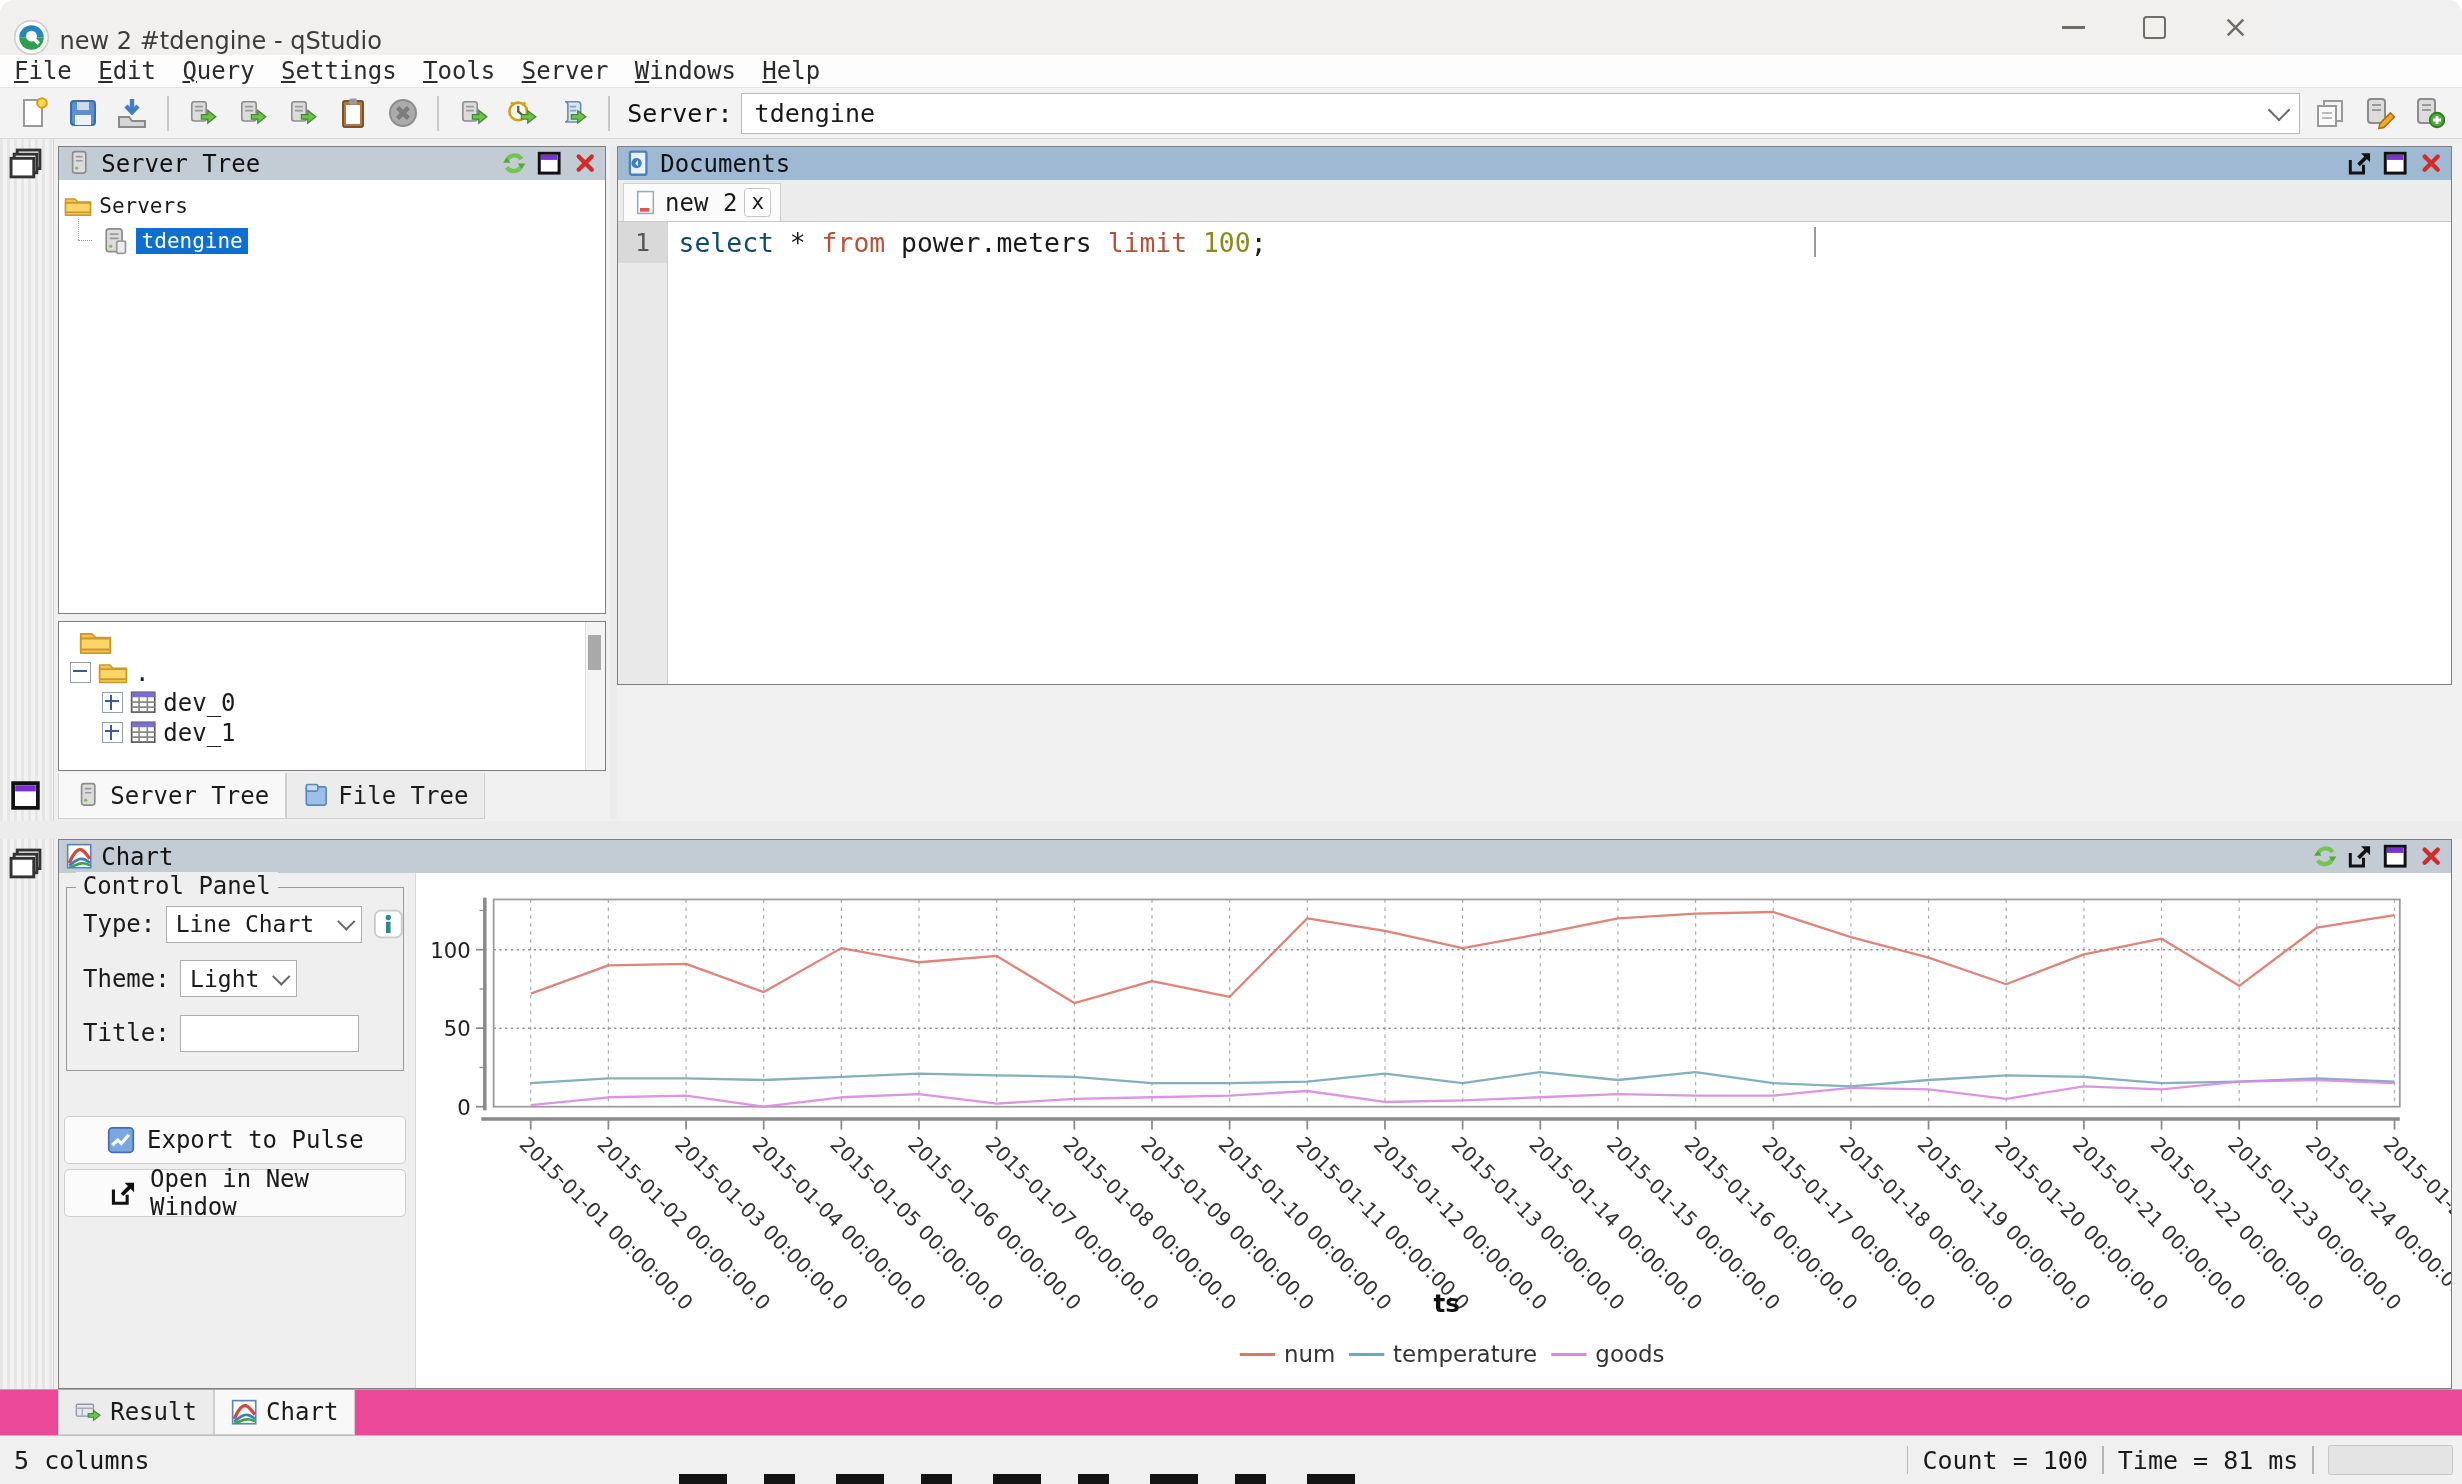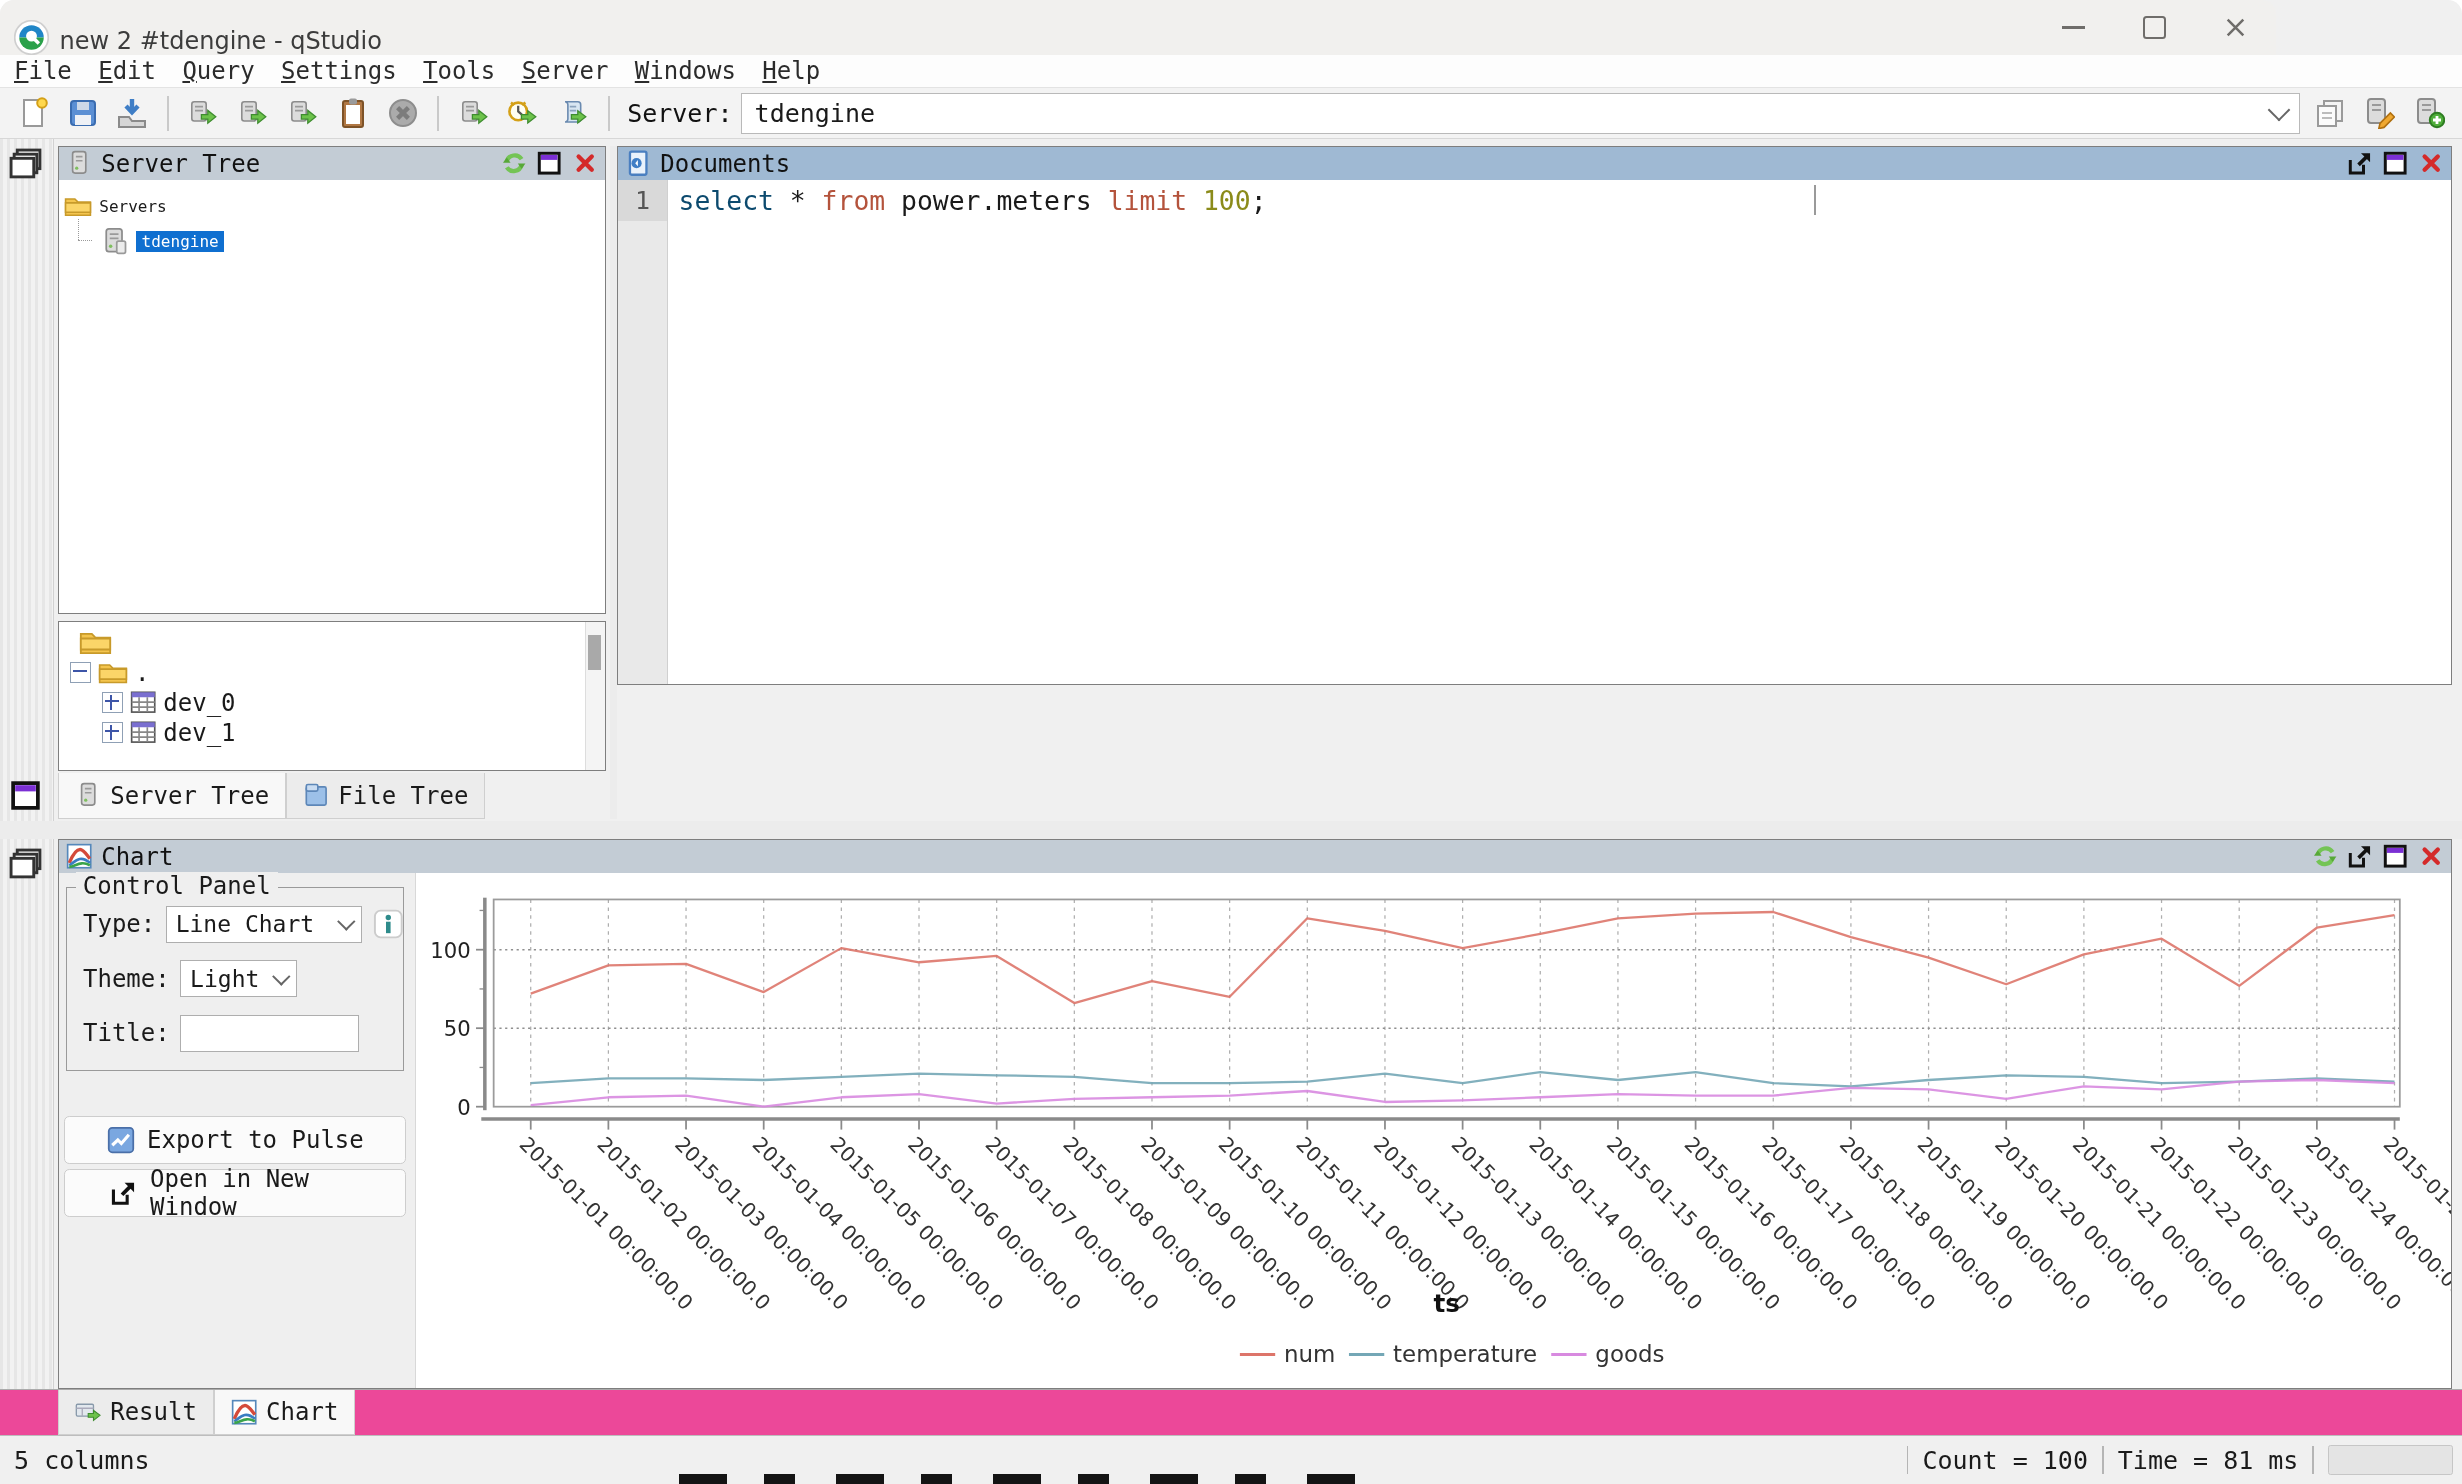--- a/index.html
+++ b/index.html
@@ -44,21 +44,21 @@
   .pbox{border:1.8px solid #7e7e7e;background:#fff;display:flex;flex-direction:column;box-sizing:border-box;}
   .phdr{height:33px;flex:0 0 33px;background:#c3ccd5;display:flex;align-items:center;padding:0 7px;gap:8.8px;}
   .phdr.blue{background:#9fb9d3;}
   .phdr .ptitle{font-size:24px;color:#111;}
   .phdr .spacer{flex:1;}
   .phdr svg.hic{width:26.4px;height:26.4px;}
 
   
   .leftwrap{position:absolute;left:58px;top:146px;width:548px;height:673px;display:flex;flex-direction:column;}
   .stree{flex:1 1 auto;margin-bottom:7px;}
-  .tree{flex:1;background:#fff;padding:8.8px 5.3px;font-size:16px;position:relative;overflow:hidden;}
+  .tree{flex:1;background:#fff;padding:8.8px 5.3px;font-size:21px;position:relative;overflow:hidden;}
   .trow{display:flex;align-items:center;gap:7px;height:35px;}
   .trow svg{width:28px;height:28px;flex:0 0 auto;}
   .sel-label{background:#0f6fd0;color:#fff;padding:0.9px 5.3px;}
   .conn-v{position:absolute;border-left:1.8px dotted #9a9a9a;}
   .conn-h{position:absolute;border-top:1.8px dotted #9a9a9a;}
   .ftree{flex:0 0 150px;position:relative;background:#fff;overflow:hidden;}
   .frow{display:flex;align-items:center;gap:7px;height:30px;font-size:24px;position:relative;}
   .expander{width:19.4px;height:19.4px;border:1.8px solid #8fa0b5;background:#fff;position:relative;flex:0 0 auto;}
   .expander::before{content:"";position:absolute;left:2.6px;right:2.6px;top:7px;height:2.6px;background:#3d55a8;}
   .expander.plus::after{content:"";position:absolute;top:2.6px;bottom:2.6px;left:7px;width:2.6px;background:#3d55a8;}
@@ -402,20 +402,30 @@
         <path d="M7 9 L13 3" stroke="#111" stroke-width="2.2"></path>
         <path d="M8.5 2 h5.5 v5.5 z" fill="#111"></path>
       </svg>
       <svg class="hic" viewBox="0 0 16 16">
         <rect x="2" y="2" width="12" height="12" fill="#fff" stroke="#111" stroke-width="1.8"></rect>
         <rect x="3" y="3" width="10" height="3" fill="#7b2fd4"></rect>
       </svg>
       <svg class="hic" viewBox="0 0 16 16">
         <path d="M4 4 L12 12 M12 4 L4 12" stroke="#d42a2a" stroke-width="2.6" stroke-linecap="round"></path>
       </svg>
+    </div>
+    <div class="tabrow">
+      <div class="doctab">
+        <svg viewBox="0 0 16 16">
+          <rect x="3" y="1" width="10" height="14" fill="#fff" stroke="#9ab"></rect>
+          <rect x="4.5" y="11.5" width="6" height="2.4" fill="#e05555"></rect>
+        </svg>
+        <span>new 2</span>
+        <span class="tabclose">x</span>
+      </div>
     </div>
     <div class="editor">
       <div class="gutter">
         <div class="lnum">1</div>
       </div>
       <div class="codearea">
         <div class="codeline"><span class="tok-kw1">select</span><span> * </span><span class="tok-kw2">from</span><span> power.meters </span><span class="tok-kw2">limit</span><span class="tok-num"> 100</span><span>;</span></div>
         <div class="caret" style="left:1146px;top:5.3px;"></div>
       </div>
     </div>

